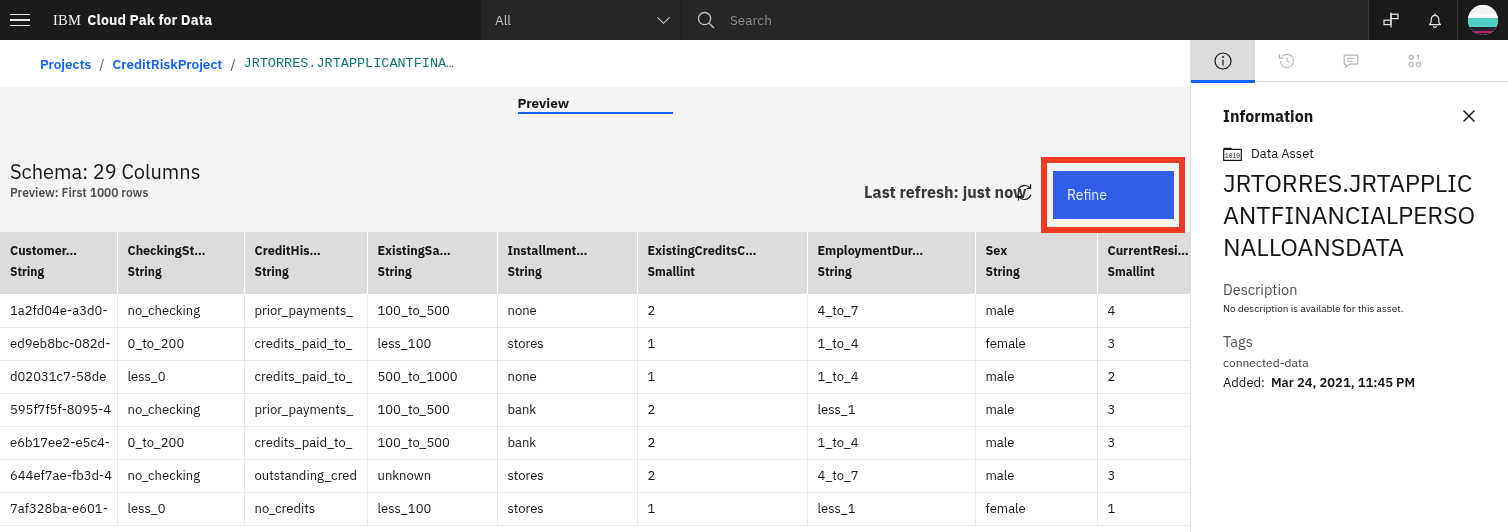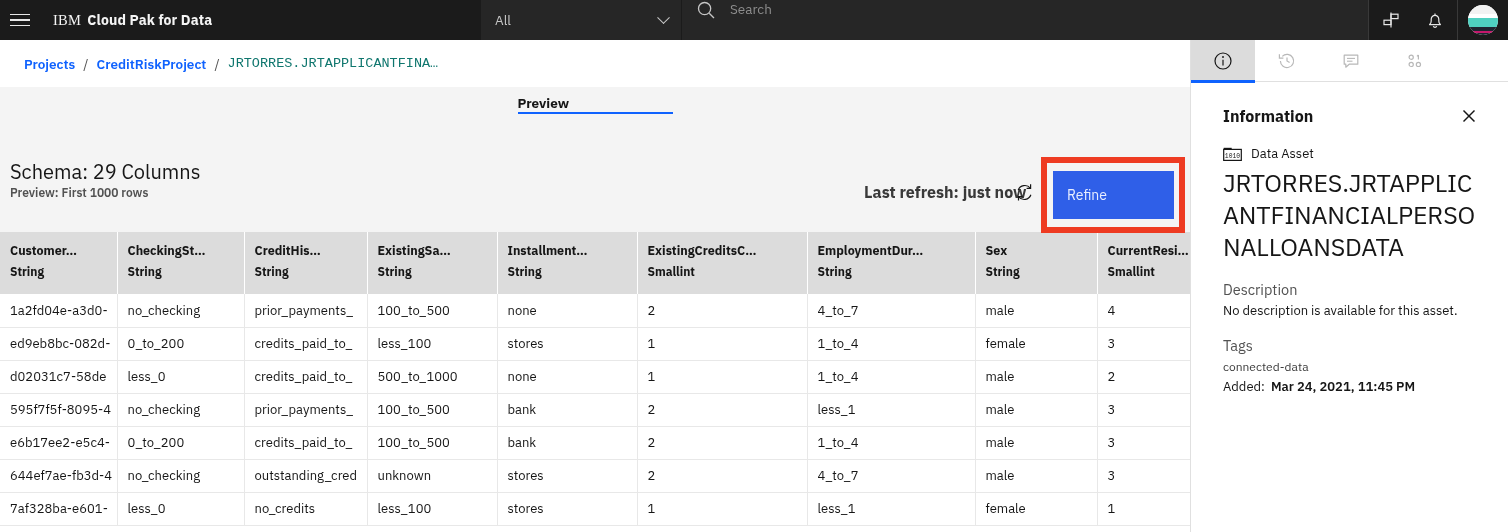--- a/index.html
+++ b/index.html
@@ -36,21 +36,21 @@
     background: #262626; display: flex; align-items: center; justify-content: space-between;
     padding: 0 13px 0 14px; cursor: pointer;
   }
   .search-scope .lbl { color: #c6c6c6; font-size: 13.5px; }
   .chev {
     width: 9px; height: 9px; border-right: 1.3px solid #c6c6c6; border-bottom: 1.3px solid #c6c6c6;
     transform: rotate(45deg) translate(-2px,-2px);
   }
   .search-field {
     position: absolute; left: 682px; top: 0; width: 686px; height: 40px;
-    background: #262626; display: flex; padding-left: 14px; cursor: text;
+    background: #262626; display: flex; align-items: center; padding-left: 14px; cursor: text;
   }
   .search-field .sicon { width: 20px; height: 20px; margin-right: 14px; flex: 0 0 auto; }
   .search-field .sph { color: #8d8d8d; font-size: 13.5px; }
   .topbar-actions {
     position: absolute; right: 0; top: 0; height: 40px; display: flex; align-items: center;
   }
   .tb-btn {
     width: 44px; height: 40px; display: flex; align-items: center; justify-content: center;
     cursor: pointer;
   }
@@ -61,21 +61,21 @@
   }
   .avatar .a1 { position:absolute; left:0; top:0;  width:100%; height:30%; background:#f2f2f2; }
   .avatar .a2 { position:absolute; left:0; top:30%; width:100%; height:12%; background:#ffffff; }
   .avatar .a3 { position:absolute; left:0; top:42%; width:100%; height:30%; background:#4fd0c0; }
   .avatar .a4 { position:absolute; left:0; top:72%; width:100%; height:14%; background:#1f2430; }
   .avatar .a5 { position:absolute; left:0; top:86%; width:100%; height:8%;  background:#c5186b; }
   .avatar .a6 { position:absolute; left:0; top:94%; width:100%; height:6%;  background:#1f2430; }
 
   
   .breadcrumb {
-    position: absolute; left: 0; top: 40px; width: 1190px; height: 47px;
+    position: absolute; left: 16px; top: 40px; width: 1190px; height: 47px;
     background: #ffffff; display: flex; align-items: center; padding-left: 24px;
     font-size: 13.5px; color: #161616;
   }
   .breadcrumb a { color: #0f62fe; text-decoration: none; cursor: pointer; font-weight:600; }
   .breadcrumb .sep { color: #525252; margin: 0 8px; }
   .breadcrumb .cur { color: #0f766e; font-family: Liberation Mono, monospace; }
 
   
   .maintabs {
     position: absolute; left: 0; top: 87px; width: 1190px; height: 36px;
@@ -156,21 +156,21 @@
   .rhead .rtitle { font-size: 16px; font-weight: 700; color: #161616; }
   .close-x { width: 18px; height: 18px; cursor: pointer; }
   .asset-kind { display: flex; align-items: center; margin-top: 19px; }
   .asset-kind .kicon { width: 19px; height: 15px; margin-right: 9px; }
   .asset-kind .klabel { font-size: 13px; color: #161616; }
   .asset-name {
     font-size: 25px; line-height: 32px; color: #161616; margin-top: 5px; letter-spacing: -.2px;
     word-break: break-all;
   }
   .sec-label { font-size: 14.5px; color: #525252; margin-top: 17px; }
-  .sec-value { font-size: 13px; color: #161616; margin-top: 3px; }
+  .sec-value { font-size: 10px; color: #161616; margin-top: 3px; }
   .tag-value { font-size: 12px; color: #393939; margin-top: 4px; }
   .added-line { font-size: 13px; color: #161616; margin-top: 4px; }
   .added-line b { font-weight: 600; margin-left: 6px; }
 </style>
 </head>
 <body>
 
 <div class="app">
 
   <div class="topbar">

